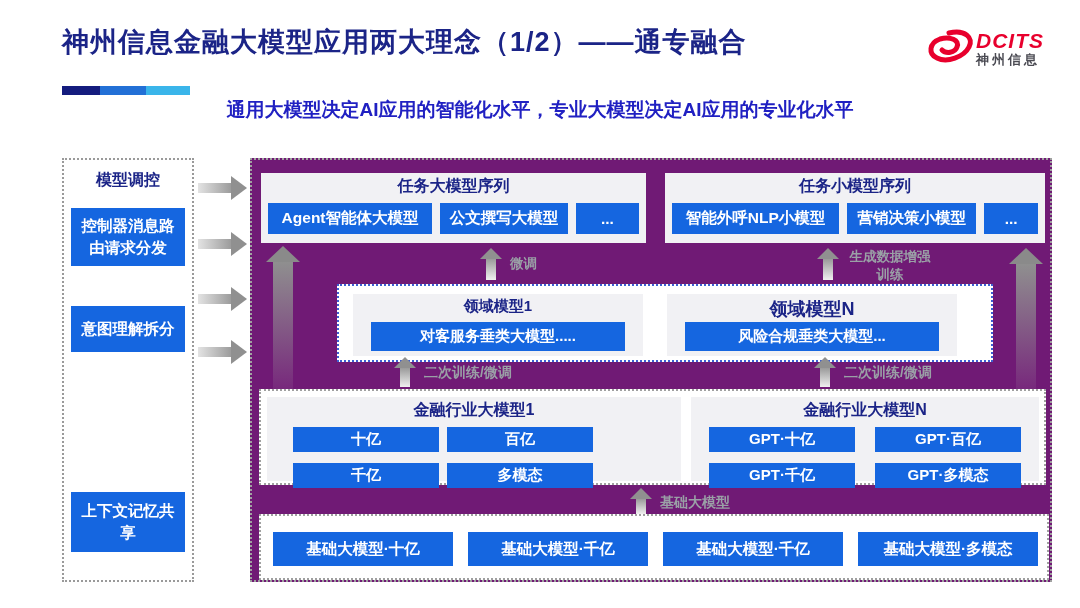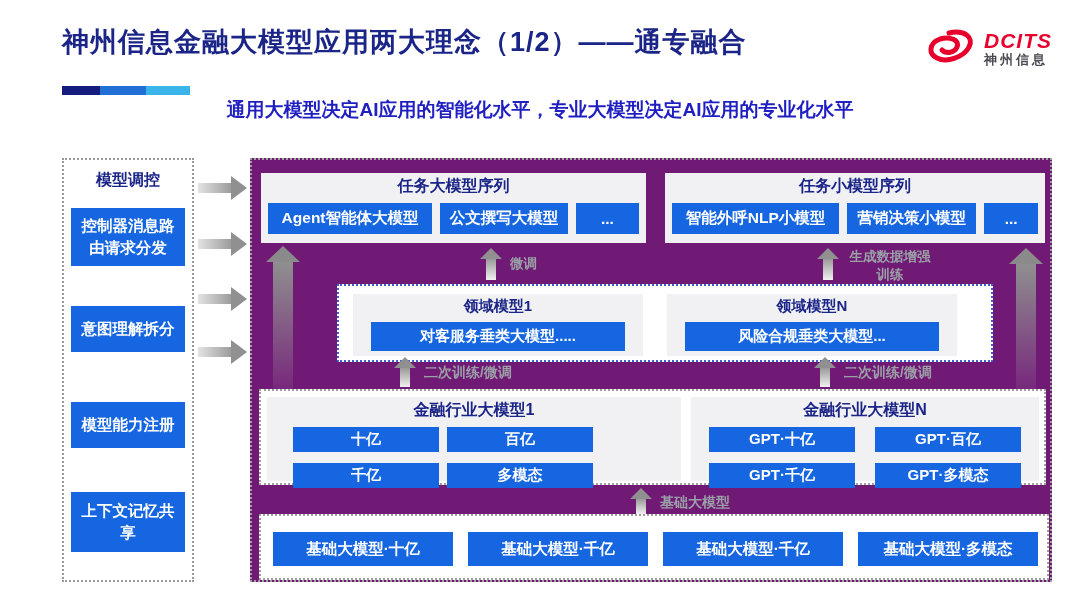--- a/index.html
+++ b/index.html
@@ -17,21 +17,21 @@
 
   
   .title{position:absolute;left:62px;top:24px;font-size:27px;font-weight:bold;color:var(--navy);letter-spacing:1px;white-space:nowrap;}
   .deco{position:absolute;left:62px;top:86px;height:9px;display:flex;}
   .deco .d1{width:38px;background:#141c7e;}
   .deco .d2{width:46px;background:#2270d6;}
   .deco .d3{width:44px;background:#3ab5ea;}
   .subtitle{position:absolute;left:140px;top:97px;width:800px;text-align:center;font-size:19px;font-weight:bold;color:var(--sub-blue);}
   .logo{position:absolute;right:22px;top:20px;width:140px;height:58px;display:flex;align-items:center;}
   .logo-swirl{flex:0 0 auto;}
-  .logo-text{margin-left:8px;}
+  .logo-text{margin-left:0;}
   .logo-brand{font-size:21px;font-weight:bold;font-style:italic;color:var(--red);letter-spacing:1px;line-height:1.1;}
   .logo-cn{font-size:13px;font-weight:bold;color:#4a4a52;letter-spacing:3px;line-height:1.3;}
 
   
   .sidebar{position:absolute;left:62px;top:158px;width:132px;height:424px;border:2px dotted #9a9a9a;background:#fff;}
   .side-title{position:absolute;left:0;top:10px;width:100%;text-align:center;font-size:16px;font-weight:bold;color:var(--navy);}
   .side-box{position:absolute;left:7px;width:114px;background:var(--blue);color:#fff;font-size:15.5px;font-weight:bold;display:flex;align-items:center;justify-content:center;text-align:center;line-height:1.45;padding:3px 4px;}
   .sb1{top:48px;min-height:58px;}
   .sb2{top:146px;min-height:46px;}
   .sb3{top:242px;min-height:46px;}
@@ -110,21 +110,20 @@
     <div class="logo-text">
       <div class="logo-brand">DCITS</div>
       <div class="logo-cn">神州信息</div>
     </div>
   </div>
 
   <div class="sidebar">
     <div class="side-title">模型调控</div>
     <div class="side-box sb1">控制器消息路由请求分发</div>
     <div class="side-box sb2">意图理解拆分</div>
-    <div class="side-box sb3">模型能力注册</div>
     <div class="side-box sb4">上下文记忆共享</div>
   </div>
 
   <div class="arrow-r ar1">
       <div class="shaft"></div>
       <div class="head"></div>
     </div>
   <div class="arrow-r ar2">
       <div class="shaft"></div>
       <div class="head"></div>
@@ -177,21 +176,21 @@
         <div class="shaft"></div>
       </div>
     <div class="glabel wrap" style="left:595px;top:88px;">生成数据增强训练</div>
 
     <div class="p-domain">
       <div class="panel p-dl">
         <div class="pheader" style="font-size:15px">领域模型1</div>
         <div class="bluebox">对客服务垂类大模型.....</div>
       </div>
       <div class="panel p-dr">
-        <div class="pheader" style="font-size:15px">领域模型N</div>
+        <div class="pheader" style="font-size:18px">领域模型N</div>
         <div class="bluebox">风险合规垂类大模型...</div>
       </div>
     </div>
 
     <div class="up" style="left:142px;top:197px;height:30px;">
         <div class="head"></div>
         <div class="shaft"></div>
       </div>
     <div class="glabel" style="left:172px;top:204px;font-size:14px;">二次训练/微调</div>
     <div class="up" style="left:562px;top:197px;height:30px;">

